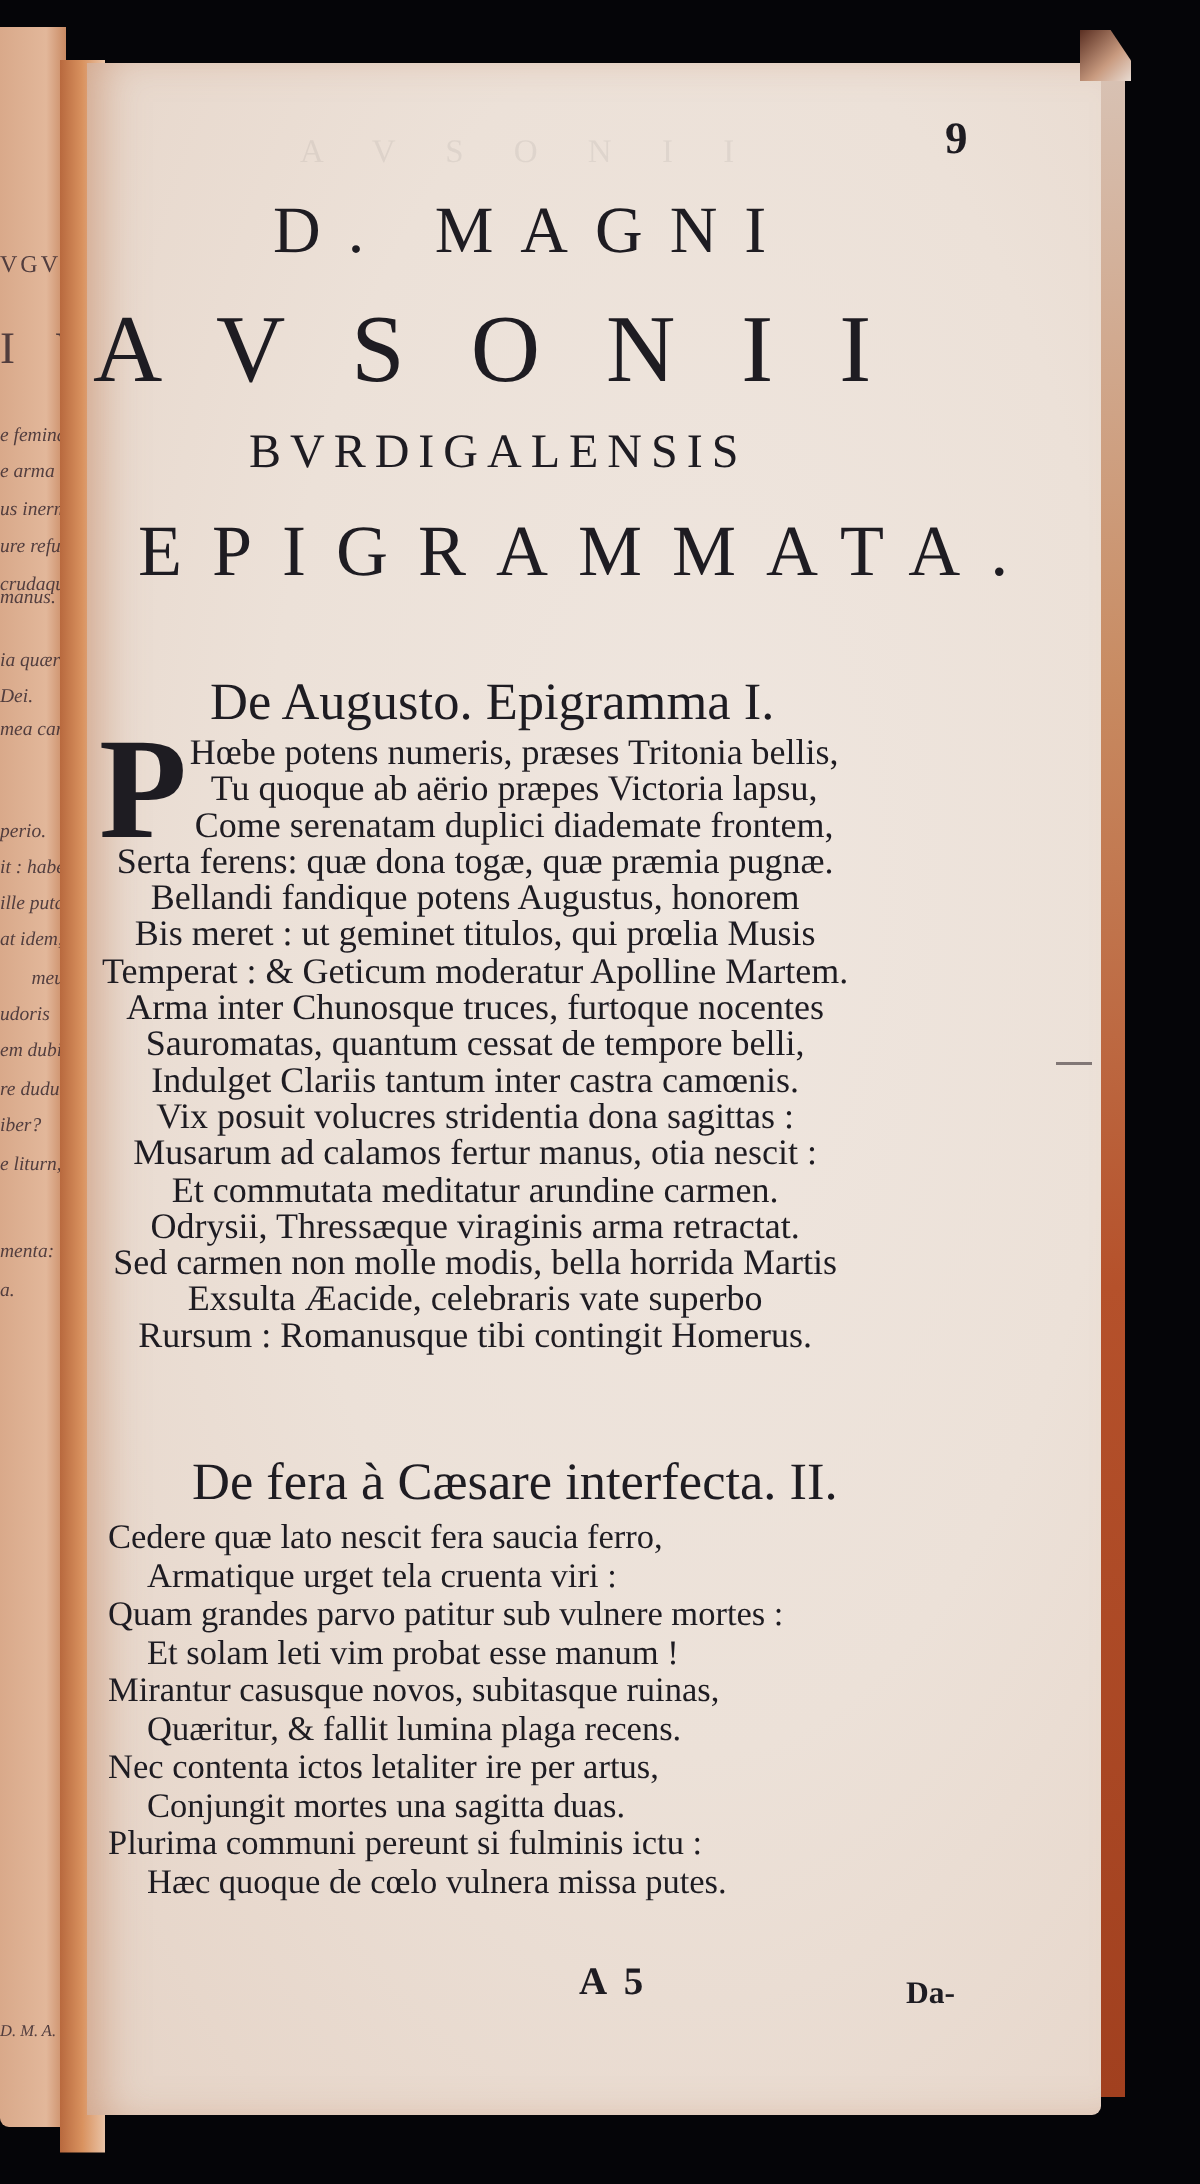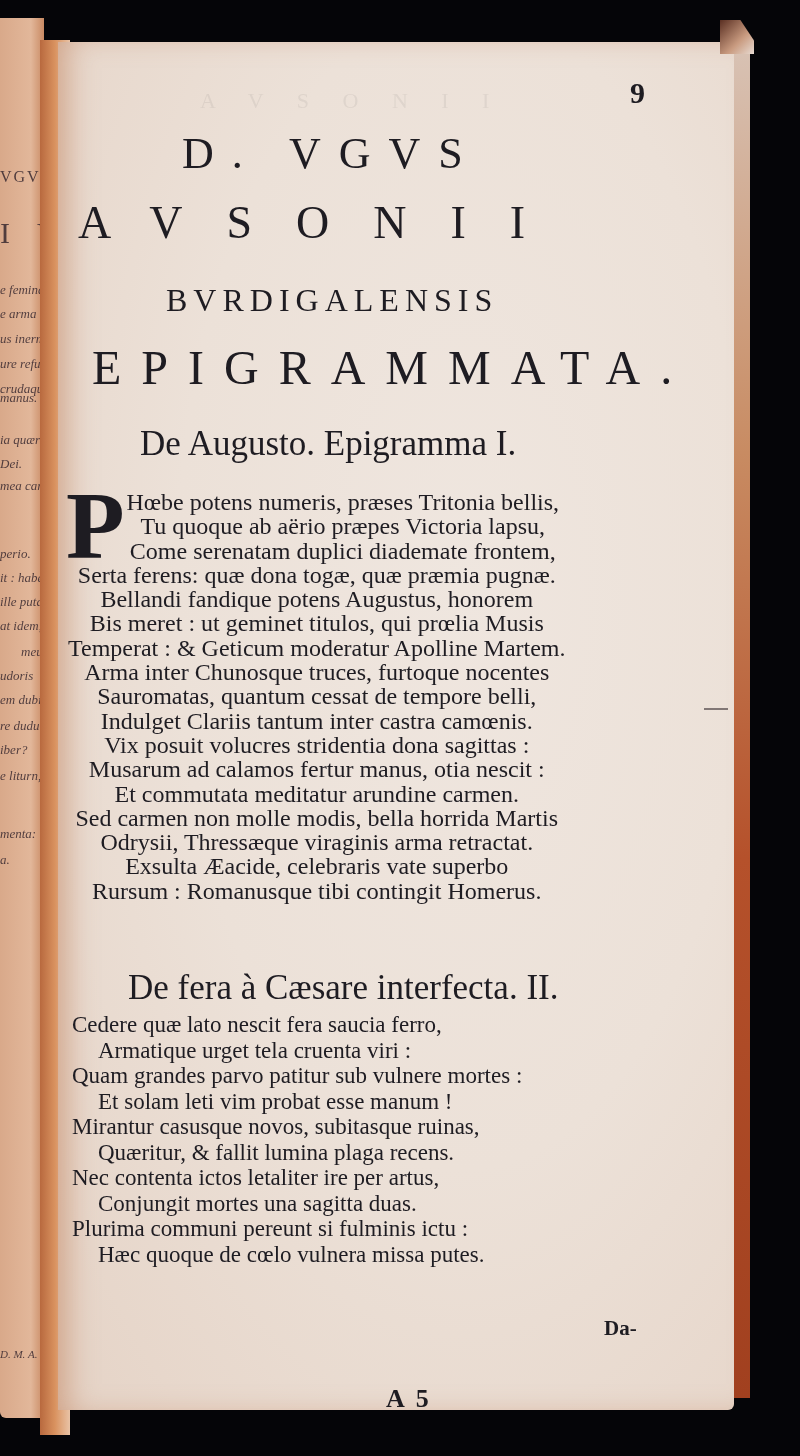--- a/index.html
+++ b/index.html
@@ -43,45 +43,45 @@
       position: absolute; left: 630px; top: 76px; font-size: 30px; font-weight: bold;
     }
     .ghost {
       position: absolute; left: 200px; top: 88px; font-size: 22px; letter-spacing: 14px;
       color: rgba(60,60,70,.08);
     }
     .title-1 {
       position: absolute; left: 182px; top: 128px; font-size: 44px; letter-spacing: 18px;
     }
     .title-2 {
-      position: absolute; left: 62px; top: 196px; font-size: 46px; letter-spacing: 44px; margin-left: 16px;
+      position: absolute; left: 62px; top: 196px; font-size: 64px; letter-spacing: 44px;
     }
     .title-3 {
       position: absolute; left: 166px; top: 282px; font-size: 32px; letter-spacing: 6px;
     }
     .title-4 {
       position: absolute; left: 92px; top: 340px; font-size: 48px; letter-spacing: 20px;
     }
     .heading {
       position: absolute; font-size: 35px; white-space: nowrap;
     }
-    .h1 { left: 140px; top: 424px; }
+    .h1 { left: 140px; top: 448px; }
     .h2 { left: 128px; top: 968px; }
     .poem { position: absolute; left: 68px; margin: 0; padding: 0; list-style: none; }
     .poem li { font-size: 24px; line-height: 24.3px; white-space: nowrap; height: 24.3px; }
     .poem1 { top: 490px; text-align: center; }
     .poem1 li.ind { padding-left: 52px; }
     .dropcap {
       position: absolute; left: 66px; top: 486px; font-size: 96px; line-height: 80px;
       font-weight: bold;
     }
     .poem2 { top: 1012px; left: 72px; }
     .poem2 li { font-size: 23px; line-height: 25.5px; height: 25.5px; }
     .poem2 li.ind { padding-left: 26px; }
-    .signature { position: absolute; left: 386px; top: 1384px; font-size: 26px; font-weight: bold; word-spacing: 6px; }
+    .signature { position: absolute; left: 386px; top: 1306px; font-size: 26px; font-weight: bold; word-spacing: 6px; }
     .catchword { position: absolute; left: 604px; top: 1316px; font-size: 21px; font-weight: bold; }
     .mark { position: absolute; left: 704px; top: 708px; width: 24px; height: 2px; background: #3a3034; opacity: .6; }
   </style>
 </head>
 <body>
 
 <div class="left-page">
   <div class="lp-line lp-cap" style="top:150px;">VGVS</div>
   <div class="lp-line lp-big" style="top:198px;">I V</div>
   <div class="lp-line" style="top:264px;">e feminato</div>
@@ -109,43 +109,43 @@
 </div>
 
 <div class="gutter"></div>
 <div class="page"></div>
 <div class="page-edge"></div>
 <div class="corner-fold"></div>
 
 <div class="ghost">A V S O N I I</div>
 <div class="folio">9</div>
 
-<div class="title-1">D. VGVS</div>
+<div class="title-1">D. MAGNI</div>
 <div class="title-2">AVSONII</div>
 <div class="title-3">BVRDIGALENSIS</div>
 <div class="title-4">EPIGRAMMATA.</div>
 
 <div class="heading h1">De Augusto. Epigramma I.</div>
 <div class="dropcap">P</div>
 <ul class="poem poem1">
   <li class="ind">Hœbe potens numeris, præses Tritonia bellis,</li>
   <li class="ind">Tu quoque ab aërio præpes Victoria lapsu,</li>
   <li class="ind">Come serenatam duplici diademate frontem,</li>
   <li>Serta ferens: quæ dona togæ, quæ præmia pugnæ.</li>
   <li>Bellandi fandique potens Augustus, honorem</li>
   <li>Bis meret : ut geminet titulos, qui prœlia Musis</li>
   <li>Temperat : &amp; Geticum moderatur Apolline Martem.</li>
   <li>Arma inter Chunosque truces, furtoque nocentes</li>
   <li>Sauromatas, quantum cessat de tempore belli,</li>
   <li>Indulget Clariis tantum inter castra camœnis.</li>
   <li>Vix posuit volucres stridentia dona sagittas :</li>
   <li>Musarum ad calamos fertur manus, otia nescit :</li>
   <li>Et commutata meditatur arundine carmen.</li>
+  <li>Odrysii, Thressæque viraginis arma retractat.</li>
   <li>Sed carmen non molle modis, bella horrida Martis</li>
-  <li>Odrysii, Thressæque viraginis arma retractat.</li>
   <li>Exsulta Æacide, celebraris vate superbo</li>
   <li>Rursum : Romanusque tibi contingit Homerus.</li>
 </ul>
 
 <div class="heading h2">De fera à Cæsare interfecta. II.</div>
 <ul class="poem poem2">
   <li>Cedere quæ lato nescit fera saucia ferro,</li>
   <li class="ind">Armatique urget tela cruenta viri :</li>
   <li>Quam grandes parvo patitur sub vulnere mortes :</li>
   <li class="ind">Et solam leti vim probat esse manum !</li>

